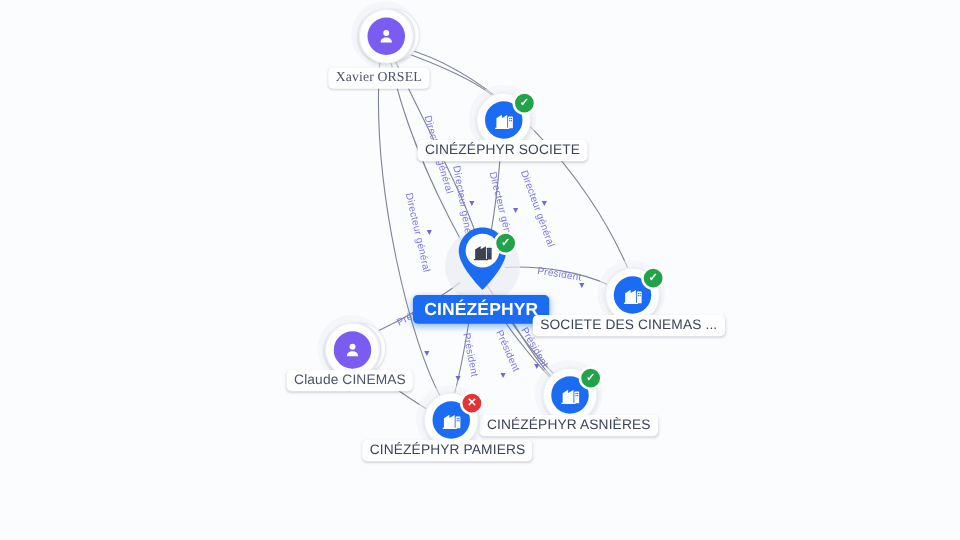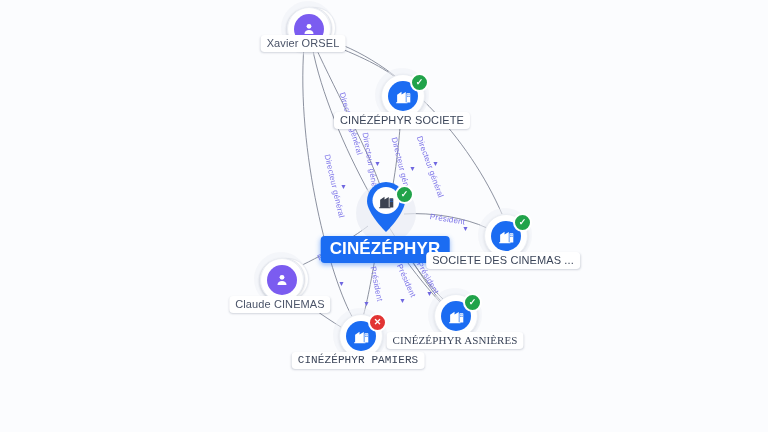--- a/index.html
+++ b/index.html
@@ -68,21 +68,21 @@
     background:#ffffff;border-radius:4px;
     padding:2px 6px 3px 6px;
     font-size:11px;letter-spacing:.1px;
     color:#3b4559;white-space:nowrap;
     box-shadow:0 1px 2px rgba(30,40,70,.18);
   }
   .label.person{color:#4a5368;font-size:11px;}
   .label.selected{
     background:#1b6cf2;color:#ffffff;font-weight:bold;
     box-shadow:0 2px 5px rgba(27,108,242,.45);
-    padding:3px 9px 4px 9px;font-size:17px;
+    padding:3px 9px 4px 9px;font-size:14px;
   }
 
   
   .edge-label{
     position:absolute;
     font-size:8px;color:#7d74e8;
     white-space:nowrap;transform-origin:0 50%;
     pointer-events:none;letter-spacing:.2px;
   }
   .arrow{position:absolute;color:#6f66e0;font-size:7px;pointer-events:none;}
@@ -156,21 +156,21 @@
           <div class="disc">
             <div class="avatar person">
               <svg width="16" height="16" viewBox="0 0 24 24" fill="#fff">
                 <circle cx="12" cy="8" r="3.6"></circle>
                 <path d="M5.2 19.4c0-3.8 3.1-5.8 6.8-5.8s6.8 2 6.8 5.8z"></path>
               </svg>
             </div>
           </div>
         </div>
       </div>
-      <div class="label person" style="left: 303px; top: 35px;">Xavier ORSEL</div>
+      <div class="label person" style="left: 303px; top: 54px; font-family: Liberation Serif, serif;">Xavier ORSEL</div>
       <div class="node" style="left: 402px; top: 95px;">
         <div class="node-hit">
           <div class="ring-glow"></div>
           <div class="disc">
             <div class="avatar company">
               <svg width="17" height="17" viewBox="0 0 24 24" fill="#ffffff">
                 <path d="M3 20V9.4l6.2-4.1V9l6-3.3V20h2.4v1.4H1.6V20z"></path>
                 <rect x="16.2" y="7.4" width="5.4" height="13.2" rx="0.6"></rect>
                 <rect x="17.4" y="9" width="1.3" height="1.3" fill="#1b6cf2"></rect>
                 <rect x="19.3" y="9" width="1.3" height="1.3" fill="#1b6cf2"></rect>
@@ -252,35 +252,35 @@
                 <rect x="17.4" y="9" width="1.3" height="1.3" fill="#1b6cf2"></rect>
                 <rect x="19.3" y="9" width="1.3" height="1.3" fill="#1b6cf2"></rect>
                 <rect x="17.4" y="11.4" width="1.3" height="1.3" fill="#1b6cf2"></rect>
                 <rect x="19.3" y="11.4" width="1.3" height="1.3" fill="#1b6cf2"></rect>
               </svg>
             </div>
           </div>
           <div class="badge ok" style="left: 8px; top: -22px;">✓</div>
         </div>
       </div>
-      <div class="label " style="left: 455px; top: 332px; font-family: Liberation Serif, serif;">CINÉZÉPHYR ASNIÈRES</div>
+      <div class="label " style="left: 455px; top: 332px;">CINÉZÉPHYR ASNIÈRES</div>
       <div class="node" style="left: 360px; top: 335px;">
         <div class="node-hit">
           <div class="ring-glow"></div>
           <div class="disc">
             <div class="avatar company">
               <svg width="17" height="17" viewBox="0 0 24 24" fill="#ffffff">
                 <path d="M3 20V9.4l6.2-4.1V9l6-3.3V20h2.4v1.4H1.6V20z"></path>
                 <rect x="16.2" y="7.4" width="5.4" height="13.2" rx="0.6"></rect>
                 <rect x="17.4" y="9" width="1.3" height="1.3" fill="#1b6cf2"></rect>
                 <rect x="19.3" y="9" width="1.3" height="1.3" fill="#1b6cf2"></rect>
                 <rect x="17.4" y="11.4" width="1.3" height="1.3" fill="#1b6cf2"></rect>
                 <rect x="19.3" y="11.4" width="1.3" height="1.3" fill="#1b6cf2"></rect>
               </svg>
             </div>
           </div>
           <div class="badge ko" style="left: 8px; top: -22px;">✕</div>
         </div>
       </div>
-      <div class="label " style="left: 358px; top: 352px; font-family: Liberation Mono, monospace;">CINÉZÉPHYR PAMIERS</div>
+      <div class="label " style="left: 358px; top: 352px;">CINÉZÉPHYR PAMIERS</div>
     </div>
 
 </div>
 
 </body></html>

